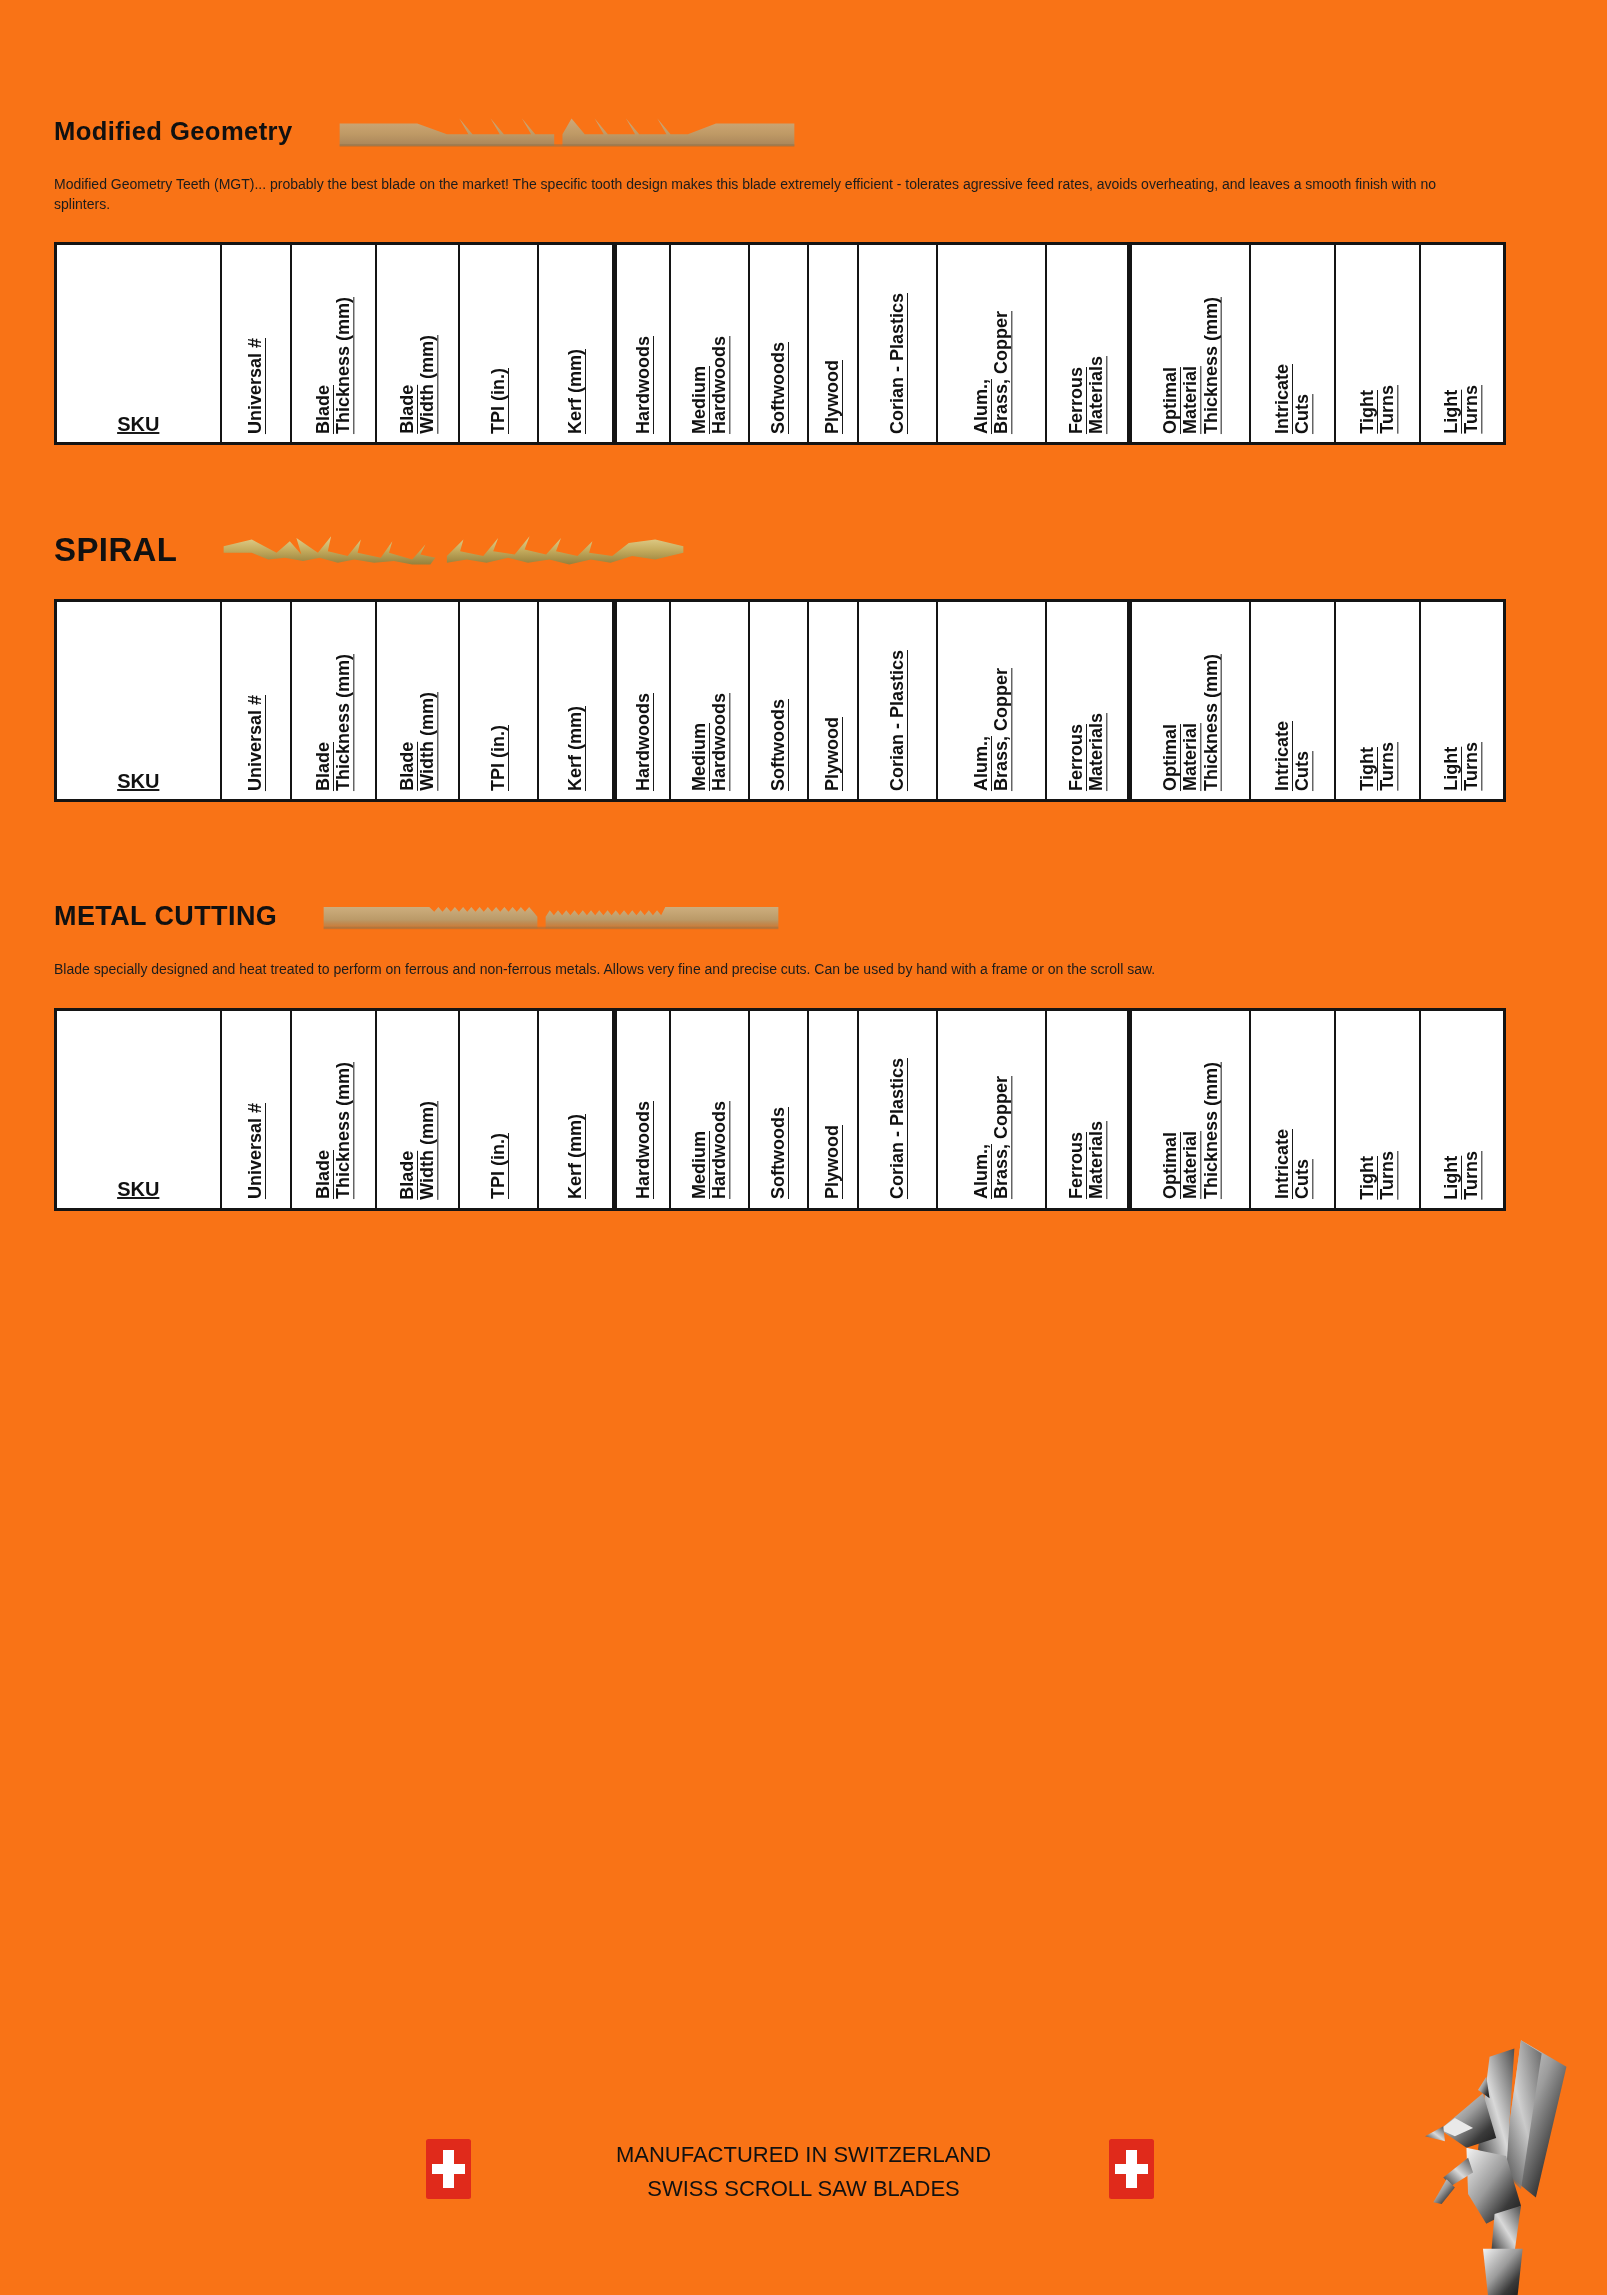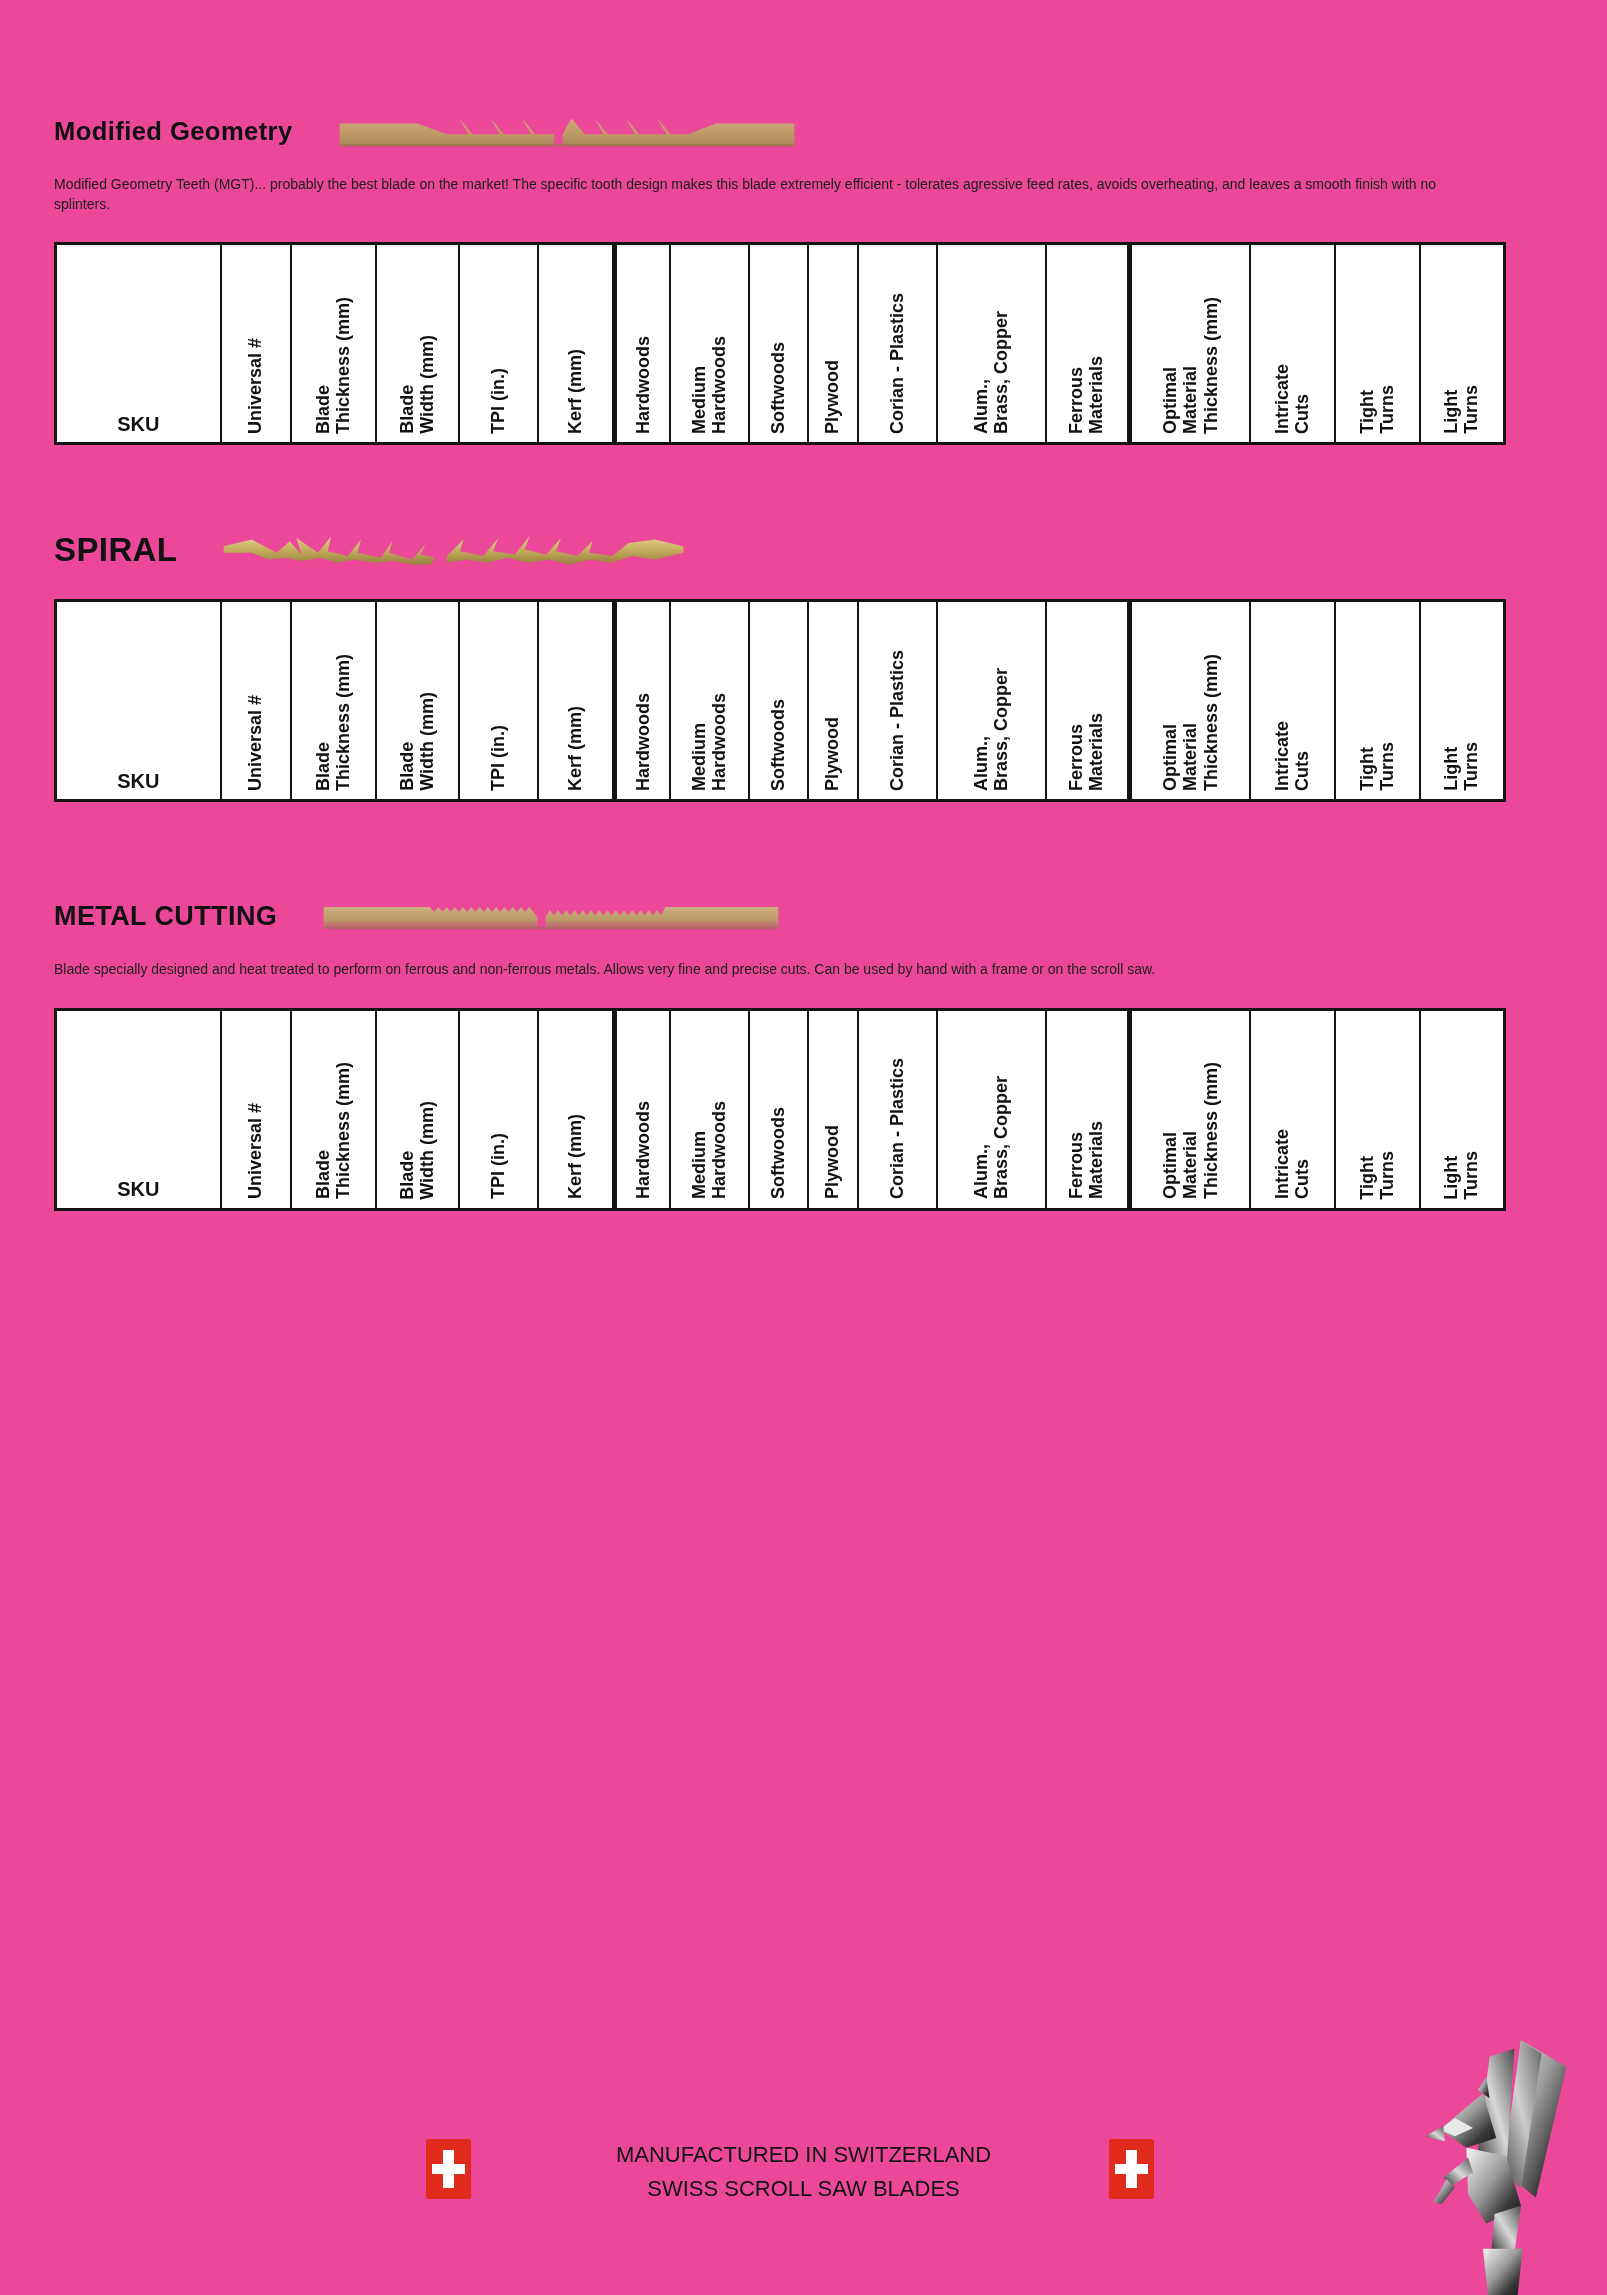--- a/index.html
+++ b/index.html
@@ -1,20 +1,20 @@
 <!DOCTYPE html>
 <html style="font-size:13.2px"><head>
 <meta charset="utf-8">
 <style>
   * { margin:0; padding:0; box-sizing:border-box; }
   html,body { background:#ffffff; }
   .page {
     position:relative;
     width:1607px; height:2295px;
-    background:#ec4899;
+    background:#f97316;
     font-family:"Liberation Sans", sans-serif;
     color:#1a1a1a;
     overflow:hidden;
   }
   .content { position:absolute; left:54px; top:0; width:1458px; }
 
   .sec-head { display:flex; align-items:center; gap:45px; }
   .sec-head.s1 { margin-top:112px; }
   .sec-head.s2 { margin-top:83px; }
   .sec-head.s3 { margin-top:95px; }
@@ -29,20 +29,21 @@
     font-size:14px; line-height:1.4; color:#1c1c1c;
     width:1437px;
   }
 
   table.blades {
     margin-top:28px;
     width:1282px;
     border-collapse:collapse;
     table-layout:fixed;
     border:3.3px solid #141414;
+    text-decoration:underline;
   }
   table.blades th, table.blades td {
     border:2.5px solid #141414;
     padding:0;
     background:#ffffff;
   }
   .hwrap { height:197px; display:flex; align-items:flex-end; justify-content:center; padding-bottom:8.3px; }
   .vh {
     writing-mode:vertical-rl;
     transform:rotate(180deg);

